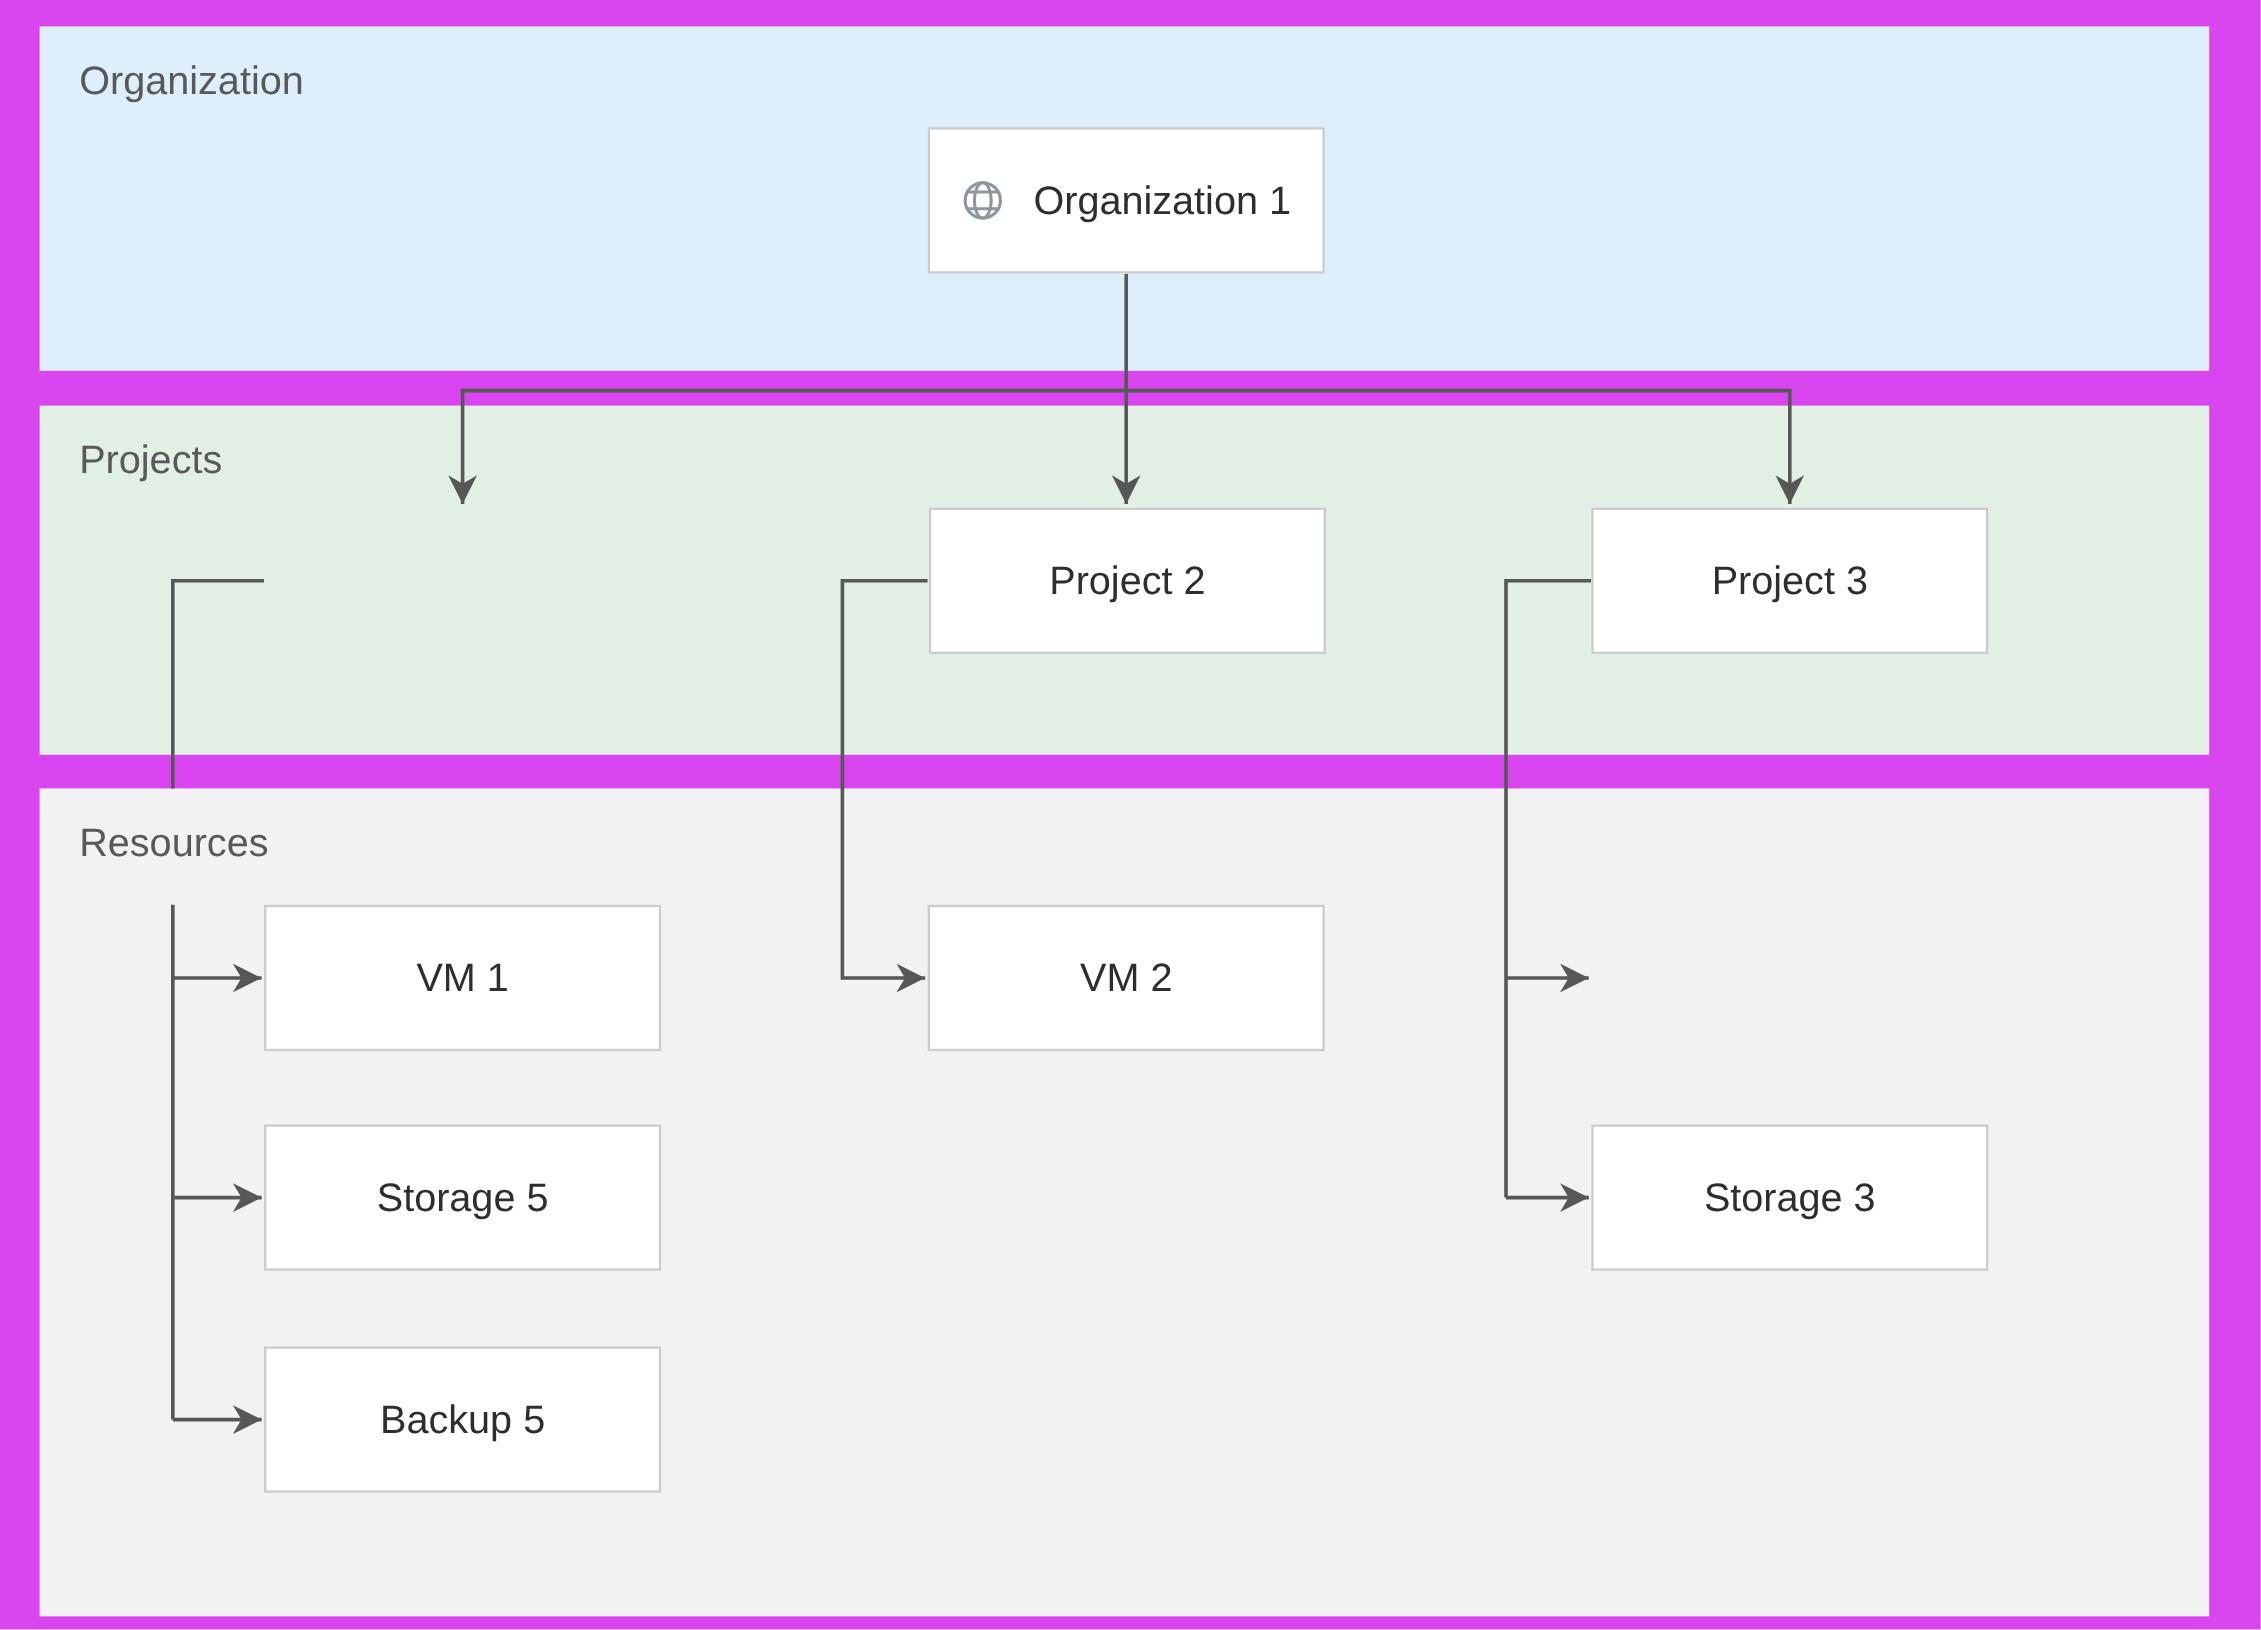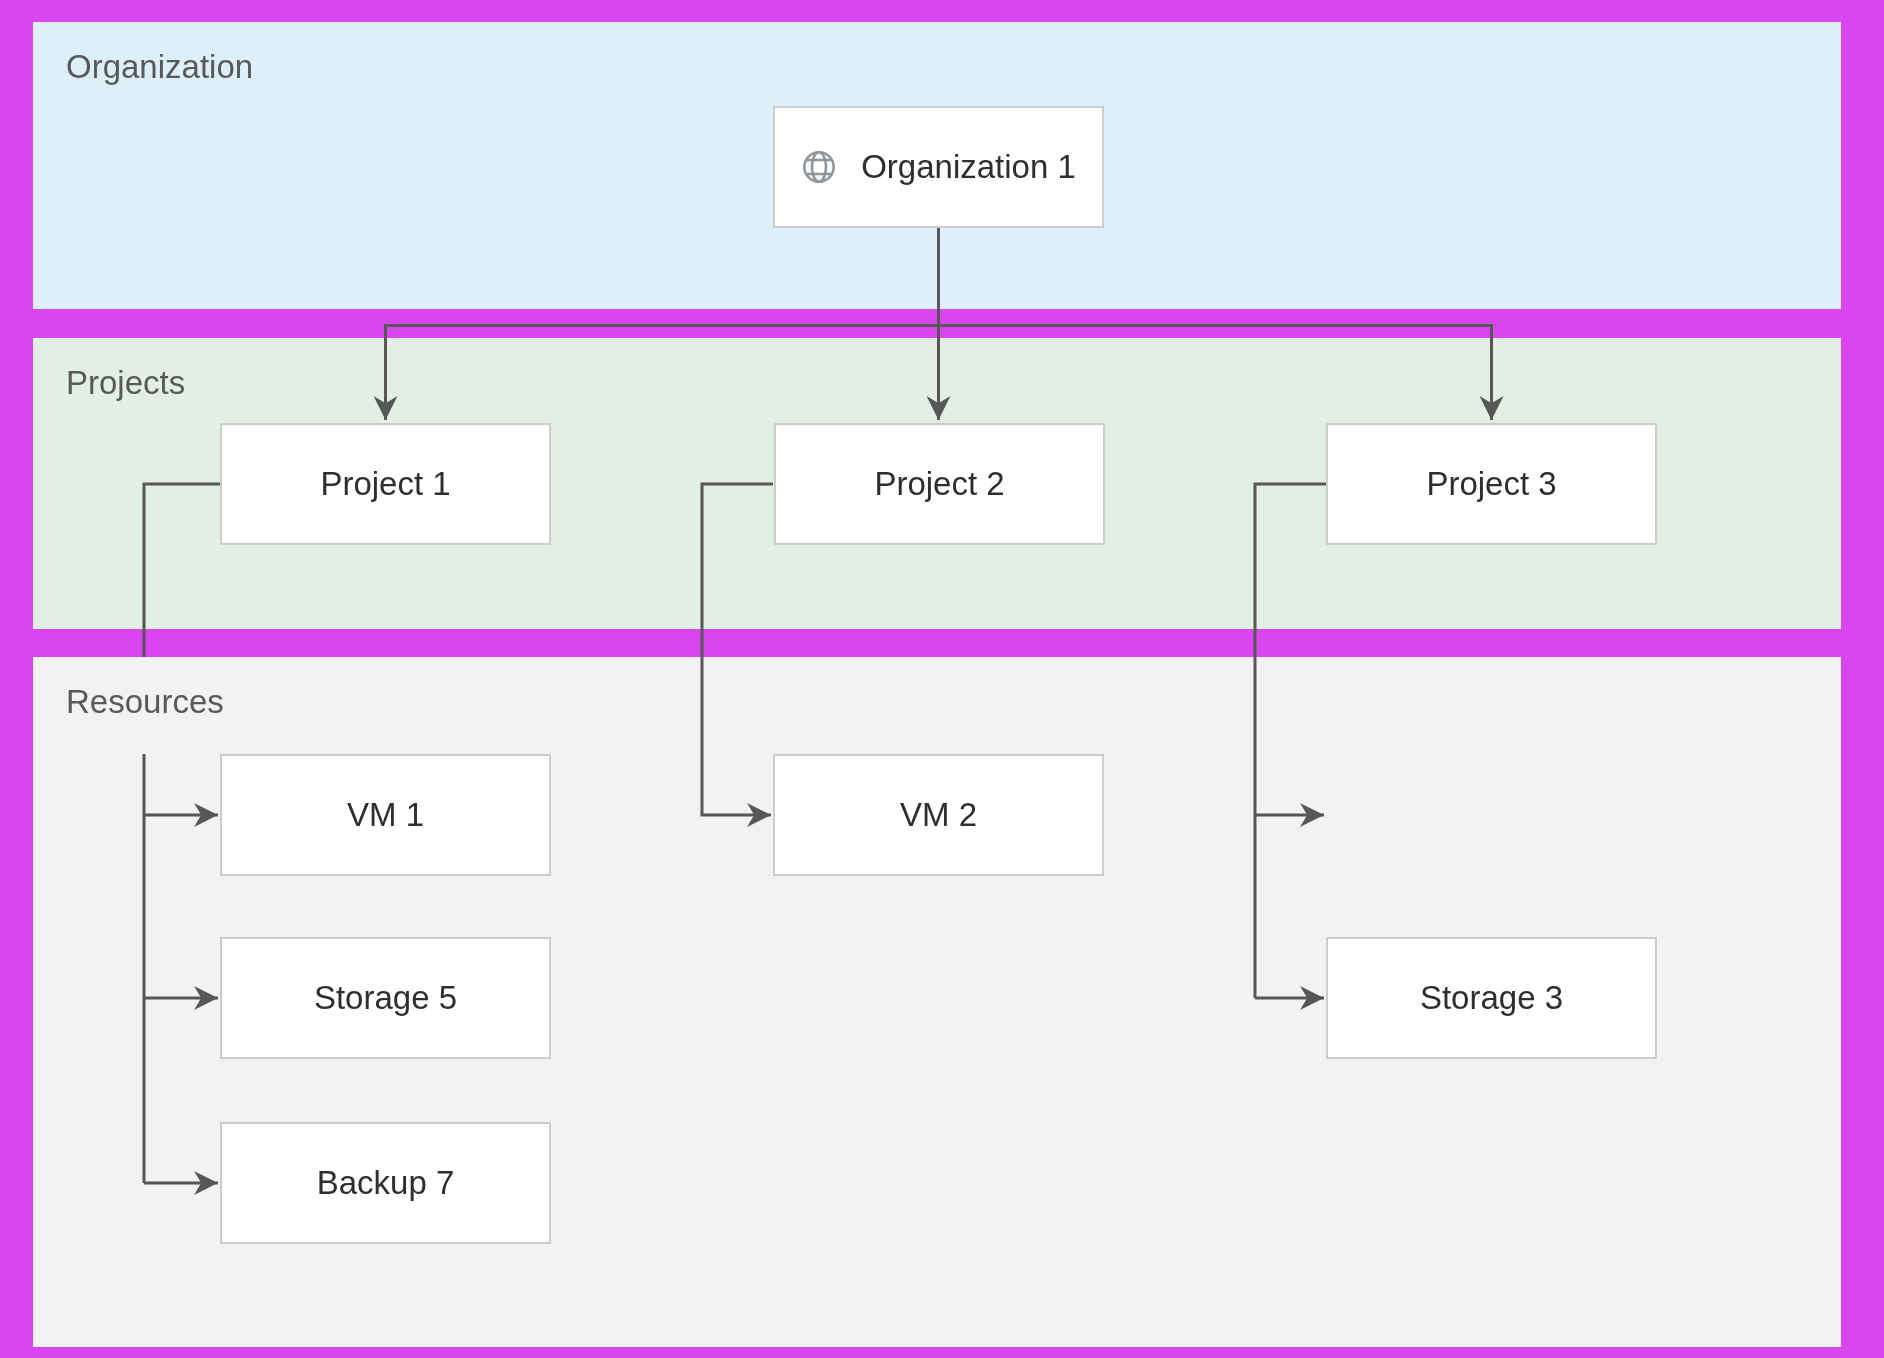--- a/index.html
+++ b/index.html
@@ -74,23 +74,20 @@
   <div class="node" style="left:773px;top:106px;gap:24px;">
     <svg class="globe" width="36" height="36" viewBox="0 0 36 36" fill="none" stroke="#8f969c" stroke-width="2.6">
       <circle cx="18" cy="18" r="14.7"></circle>
       <ellipse cx="18" cy="18" rx="7" ry="14.7"></ellipse>
       <line x1="5.1" y1="11" x2="30.9" y2="11"></line>
       <line x1="5.1" y1="25" x2="30.9" y2="25"></line>
     </svg>
     <span>Organization 1</span>
   </div>
 
-  <div class="node" style="left:220px;top:423px;">
-    <span>Project 1</span>
-  </div>
   <div class="node" style="left:774px;top:423px;">
     <span>Project 2</span>
   </div>
   <div class="node" style="left:1326px;top:423px;">
     <span>Project 3</span>
   </div>
 
   <div class="node" style="left:220px;top:754px;">
     <span>VM 1</span>
   </div>
@@ -99,16 +96,16 @@
   </div>
 
   <div class="node" style="left:220px;top:937px;">
     <span>Storage 5</span>
   </div>
   <div class="node" style="left:1326px;top:937px;">
     <span>Storage 3</span>
   </div>
 
   <div class="node" style="left:220px;top:1122px;">
-    <span>Backup 7</span>
+    <span>Backup 5</span>
   </div>
 
 </div>
 
 </body></html>

